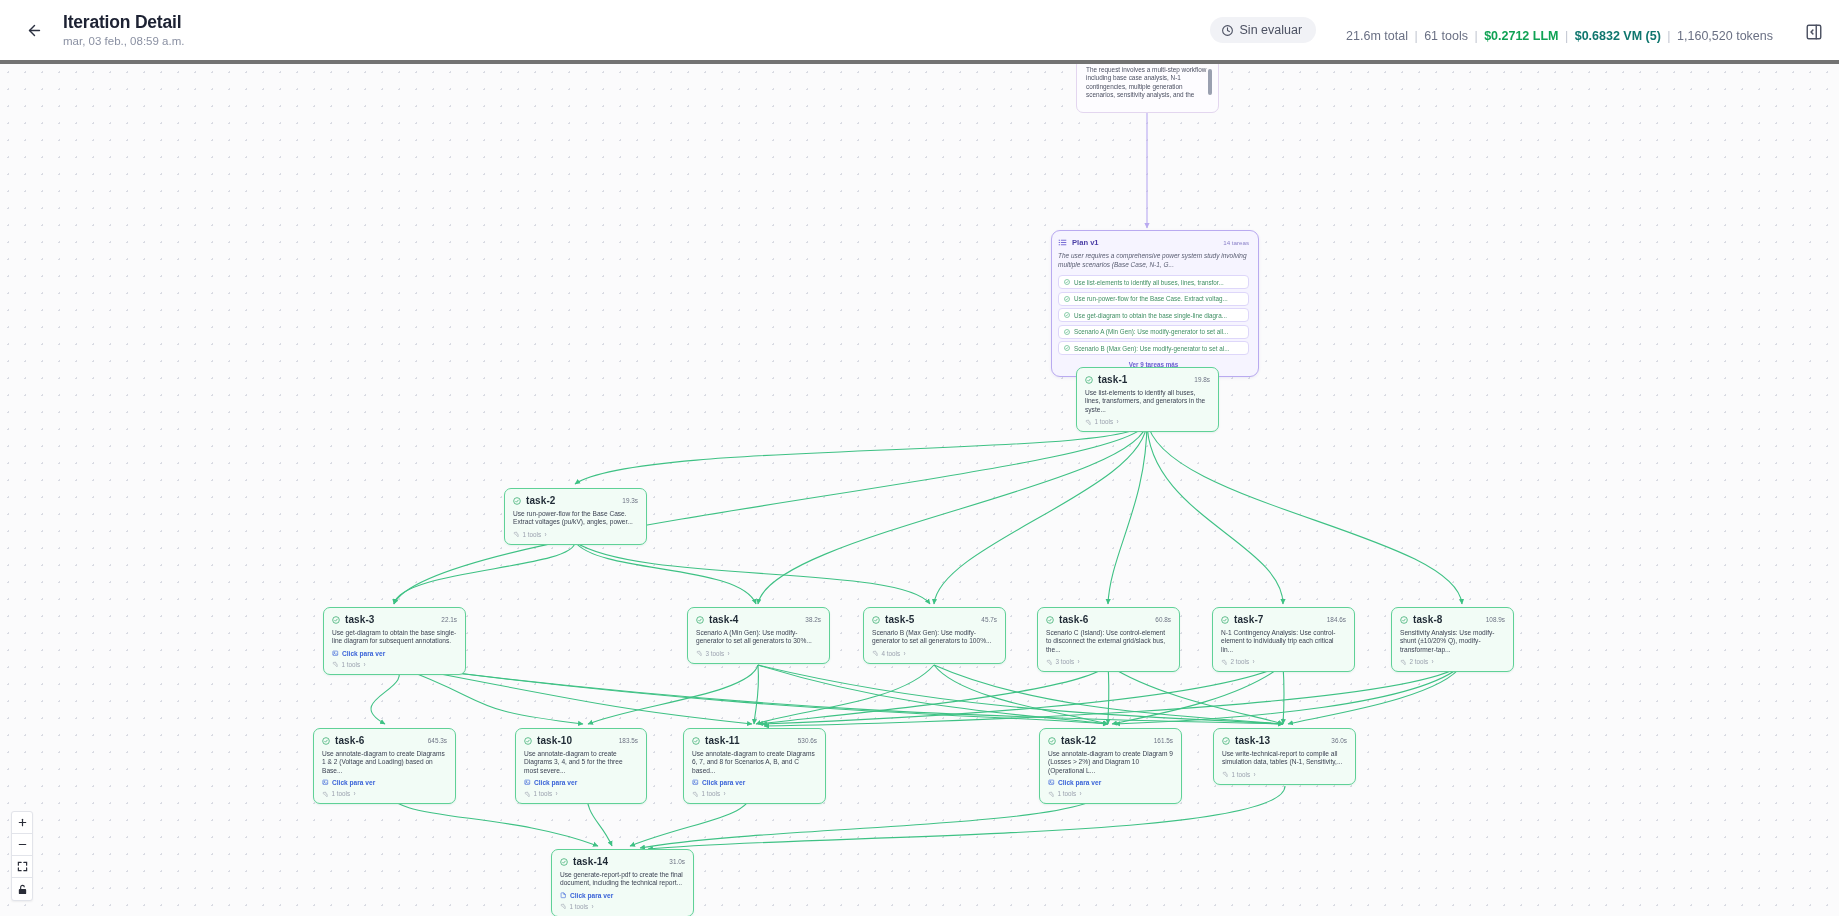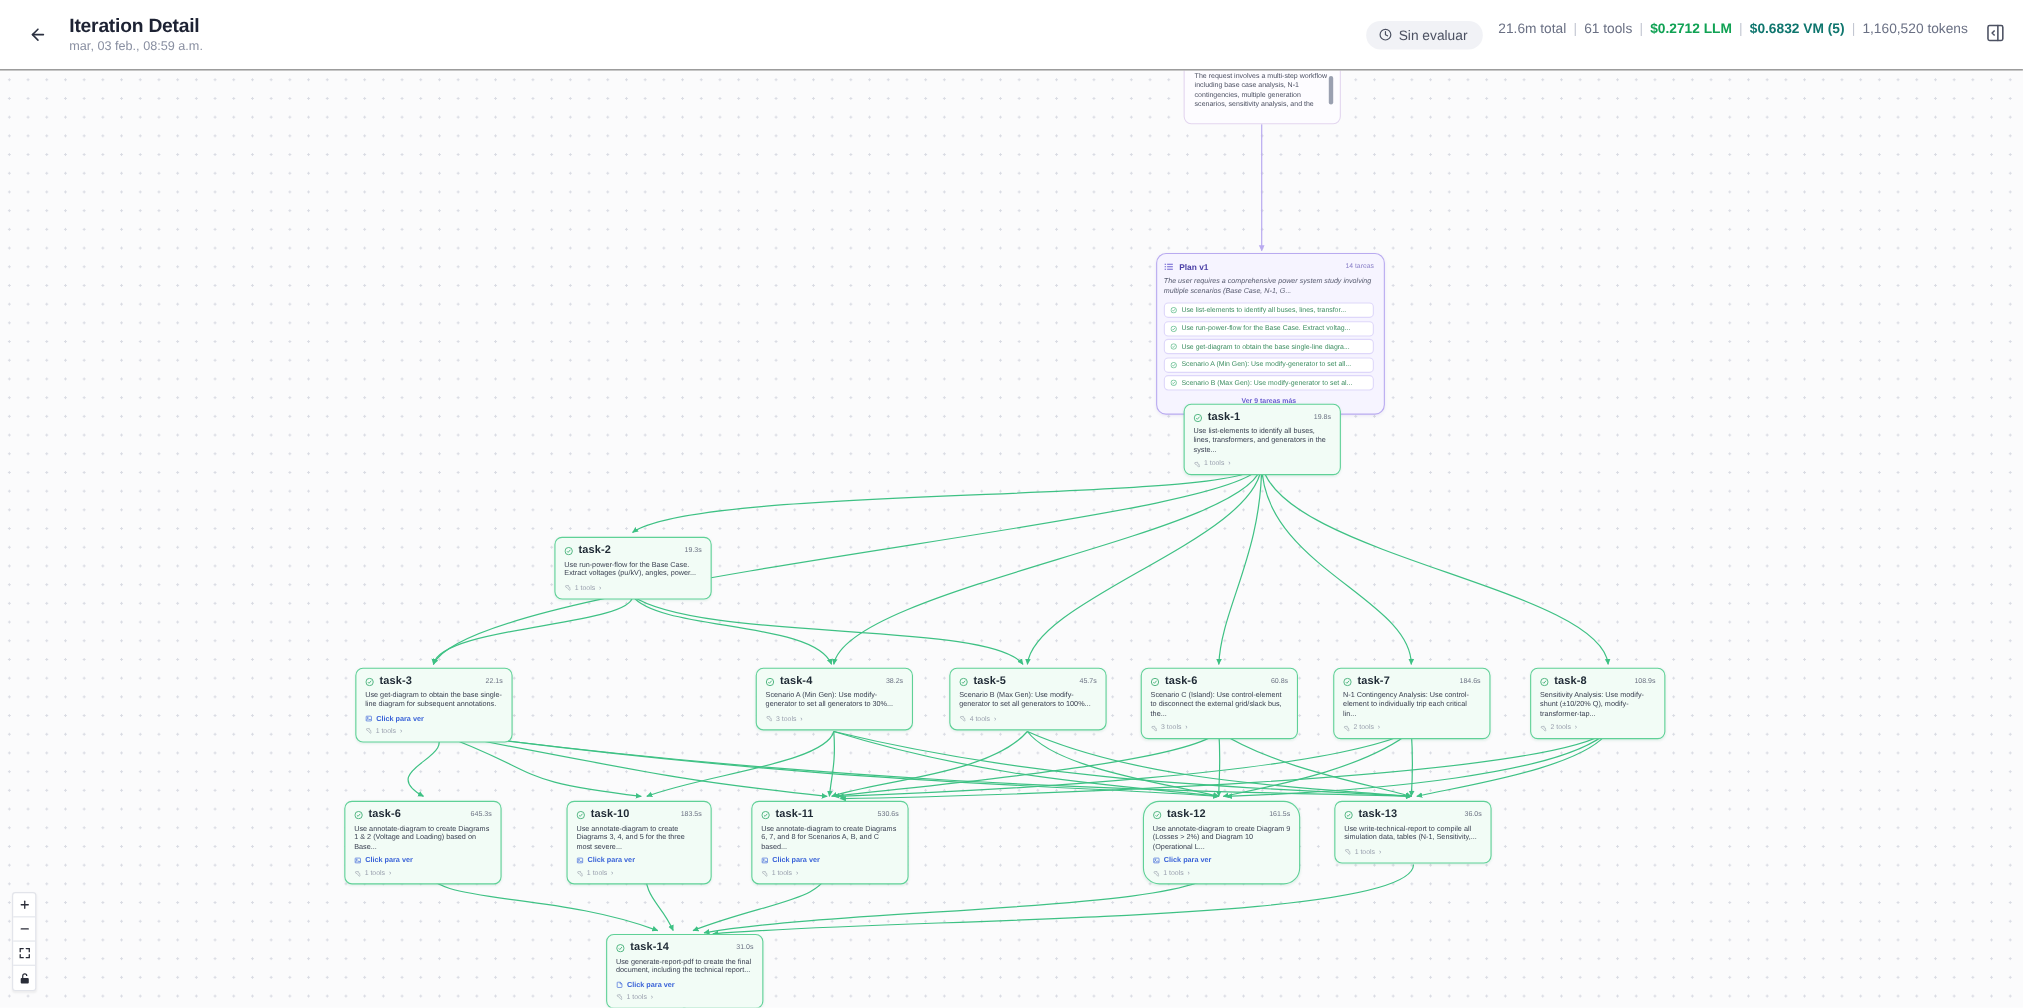--- a/index.html
+++ b/index.html
@@ -8,40 +8,40 @@
     font-family: "Liberation Sans", sans-serif;
     background: #ffffff;
     overflow: hidden;
   }
 
   
   .header {
     position: absolute; top: 0; left: 0;
     width: 1839px; height: 64px;
     background: #ffffff;
-    border-bottom: 1px solid #737373;
+    border-bottom: 4px solid #737373;
     display: flex; align-items: center;
     z-index: 40;
   }
   .back-btn {
     width: 34px; height: 34px; margin-left: 17px;
     display: flex; align-items: center; justify-content: center;
     cursor: pointer; border-radius: 6px; color: #2b3040;
   }
   .title-block { margin-left: 12px; }
   .page-title {
     font-size: 17.5px; font-weight: bold; color: #1d2233;
     letter-spacing: -0.2px; line-height: 20px;
   }
   .page-subtitle {
     font-size: 11.5px; color: #8a90a2; line-height: 15px; margin-top: 2px;
   }
   .header-right {
-    margin-left: auto; display: flex; align-items: flex-start;
-    gap: 14px; padding-right: 14px;
+    margin-left: auto; display: flex; align-items: flex-end;
+    gap: 30px; padding-right: 14px;
   }
   .eval-badge {
     display: flex; align-items: center; gap: 6px;
     background: #f1f2f6; border-radius: 16px;
     padding: 6px 14px 6px 11px;
     font-size: 12.5px; color: #4c5162; cursor: pointer;
   }
   .clock-ico { width: 13px; height: 13px; display: block; }
   .stats { font-size: 12.5px; color: #6a7084; white-space: nowrap; }
   .stats .sep { color: #c3c7d2; margin: 0 3px; }
@@ -547,21 +547,21 @@
           <span>Click para ver</span>
         </div>
         <div class="task-tools">
           <svg width="6" height="6" viewBox="0 0 24 24" fill="none" stroke="#9aa0ae" stroke-width="2.2" stroke-linecap="round">
             <path d="M14.7 6.3a4 4 0 0 0 5 5L21 19a2 2 0 1 1-3 3L9.7 12.3a4 4 0 0 1-5-5z"></path>
           </svg>
           <span>1 tools</span>
           <span>›</span>
         </div>
       </div>
-      <div class="node task" style="left: 1039px; top: 664px; width: 143px; border-radius: 15px;">
+      <div class="node task" style="left: 1039px; top: 664px; width: 143px;">
         <div class="task-head">
           <svg class="task-check" viewBox="0 0 24 24" fill="none" stroke="#3fae74" stroke-width="2.4">
             <circle cx="12" cy="12" r="10"></circle>
             <polyline points="7.5 12.5 10.5 15.5 16.5 8.5"></polyline>
           </svg>
           <span class="task-id">task-12</span>
           <span class="task-time">161.5s</span>
         </div>
         <div class="task-desc">Use annotate-diagram to create Diagram 9 (Losses &gt; 2%) and Diagram 10 (Operational L...</div>
         <div class="task-link">

